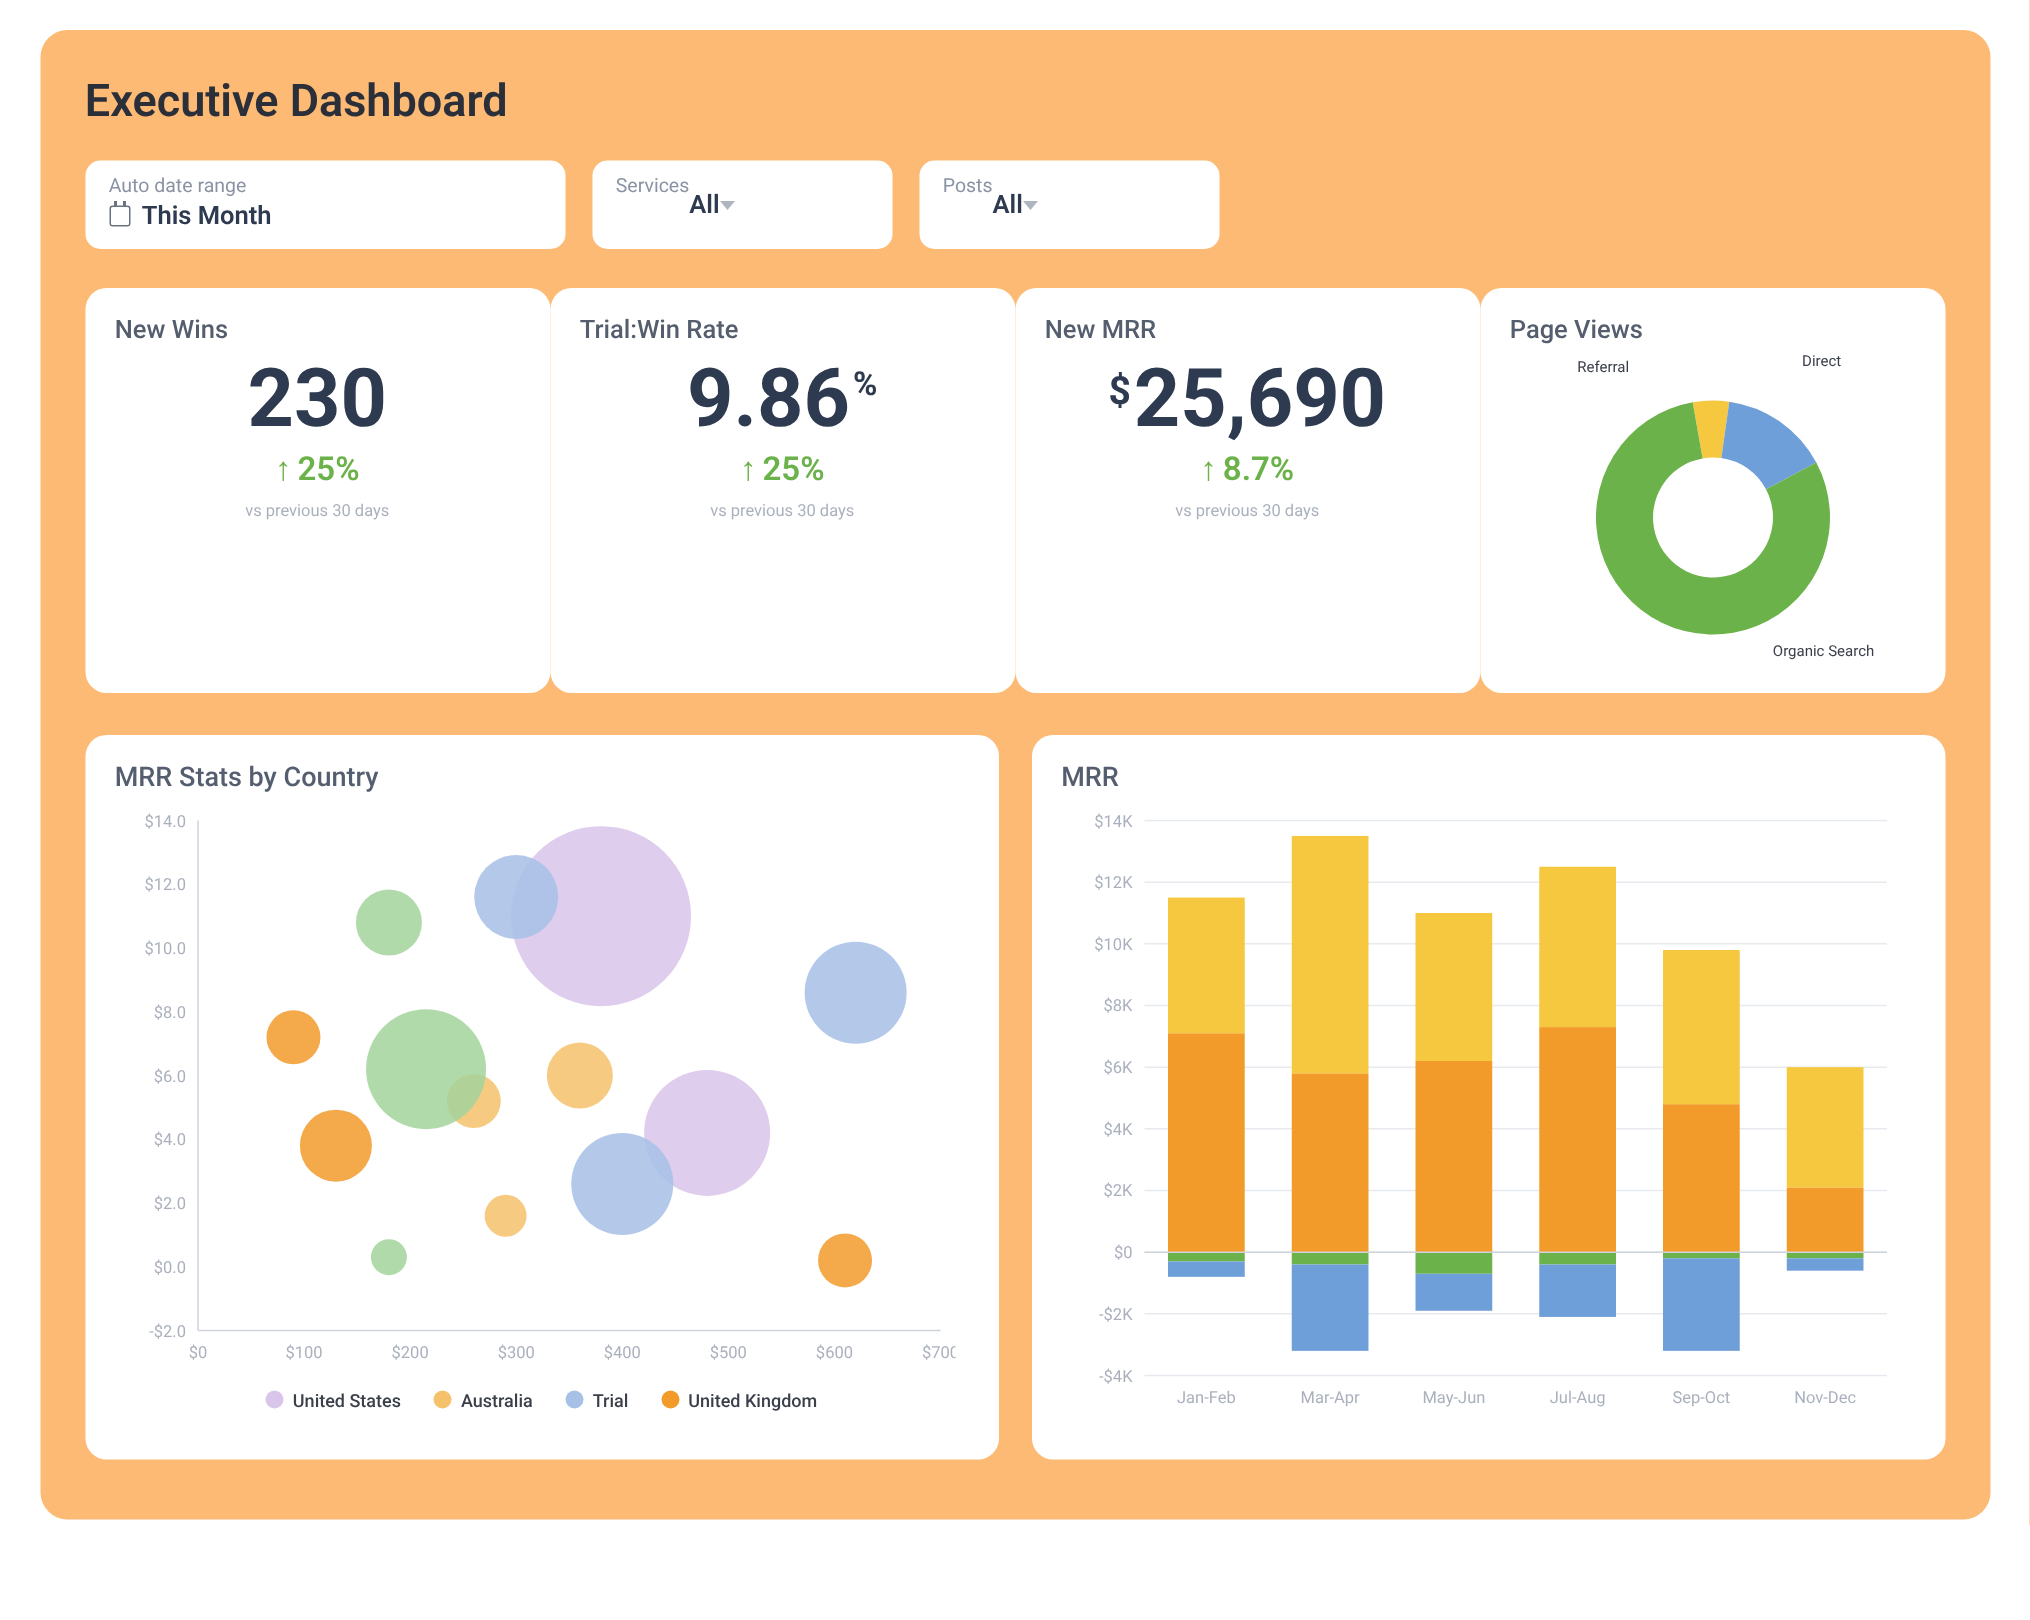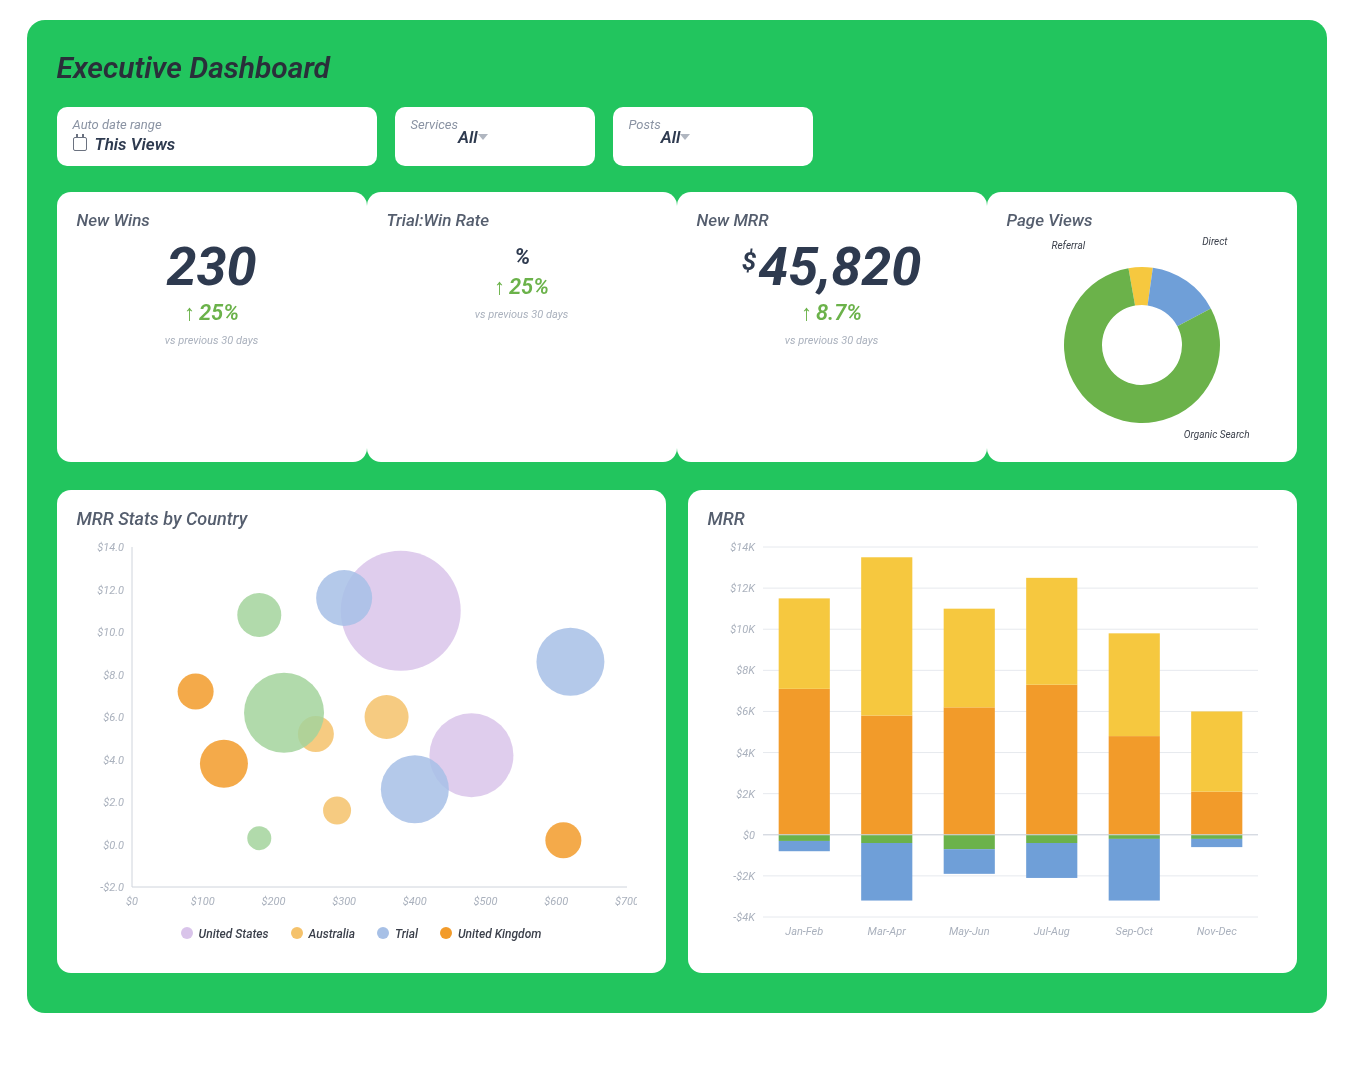--- a/index.html
+++ b/index.html
@@ -4,26 +4,25 @@
 <style>
   * { box-sizing: border-box; }
   body {
     margin: 0;
     font-family: -apple-system, BlinkMacSystemFont, "Segoe UI", Roboto, Arial, sans-serif;
     background: #fff;
     color: #2e3a4f;
     padding: 20px;
   }
   .dashboard {
-    background: #22c55e;
+    background: #fdba74;
     border-radius: 18px;
     padding: 30px 30px 40px 30px;
     max-width: 1300px;
     margin: 0 auto;
-    font-style: italic;
   }
   h1.page-title {
     font-size: 30px;
     font-weight: 600;
     color: #2a2f3a;
     margin: 0 0 22px 0;
   }
   .filters-row { display: flex; gap: 18px; margin-bottom: 26px; }
   .filter-card {
     background: #fff;
@@ -77,21 +76,21 @@
 
 <div class="dashboard">
 
   <h1 class="page-title">Executive Dashboard</h1>
 
   <div class="filters-row">
     <div class="filter-card date">
       <div class="filter-small-label">Auto date range</div>
       <div class="filter-value-row">
         <span class="cal-icon"></span>
-        <span class="filter-value">This Views</span>
+        <span class="filter-value">This Month</span>
       </div>
     </div>
     <div class="filter-card drop">
       <div class="filter-small-label">Services</div>
       <div class="drop-value-row">
         <span class="filter-value">All</span>
         <span class="chevron"></span>
       </div>
     </div>
     <div class="filter-card drop">
@@ -113,33 +112,34 @@
           </div>
         <div class="metric-change"><span class="arrow">↑</span><span>25%</span></div>
         <div class="metric-foot">vs previous 30 days</div>
       </div>
     </div>
 
     <div class="card">
       <div class="card-title">Trial:Win Rate</div>
       <div class="metric-wrap">
         <div class="metric-value">
+          <span>9.86</span>
           <span class="suffix">%</span>
         </div>
         <div class="metric-change"><span class="arrow">↑</span><span>25%</span></div>
         <div class="metric-foot">vs previous 30 days</div>
       </div>
     </div>
 
     <div class="card">
       <div class="card-title">New MRR</div>
       <div class="metric-wrap">
         <div class="metric-value">
           <span class="prefix">$</span>
-          <span>45,820</span>
+          <span>25,690</span>
         </div>
         <div class="metric-change"><span class="arrow">↑</span><span>8.7%</span></div>
         <div class="metric-foot">vs previous 30 days</div>
       </div>
     </div>
 
     <div class="card">
       <div class="card-title">Page Views</div>
       <div class="donut-wrap">
         <span class="donut-label referral">Referral</span>

